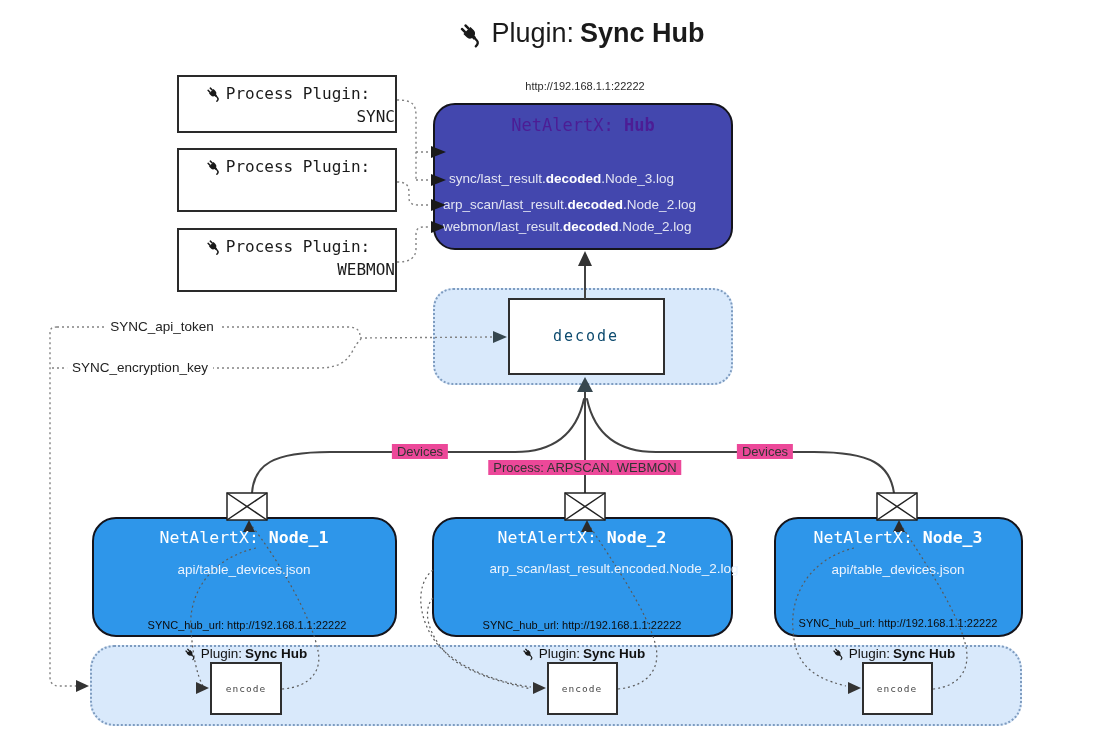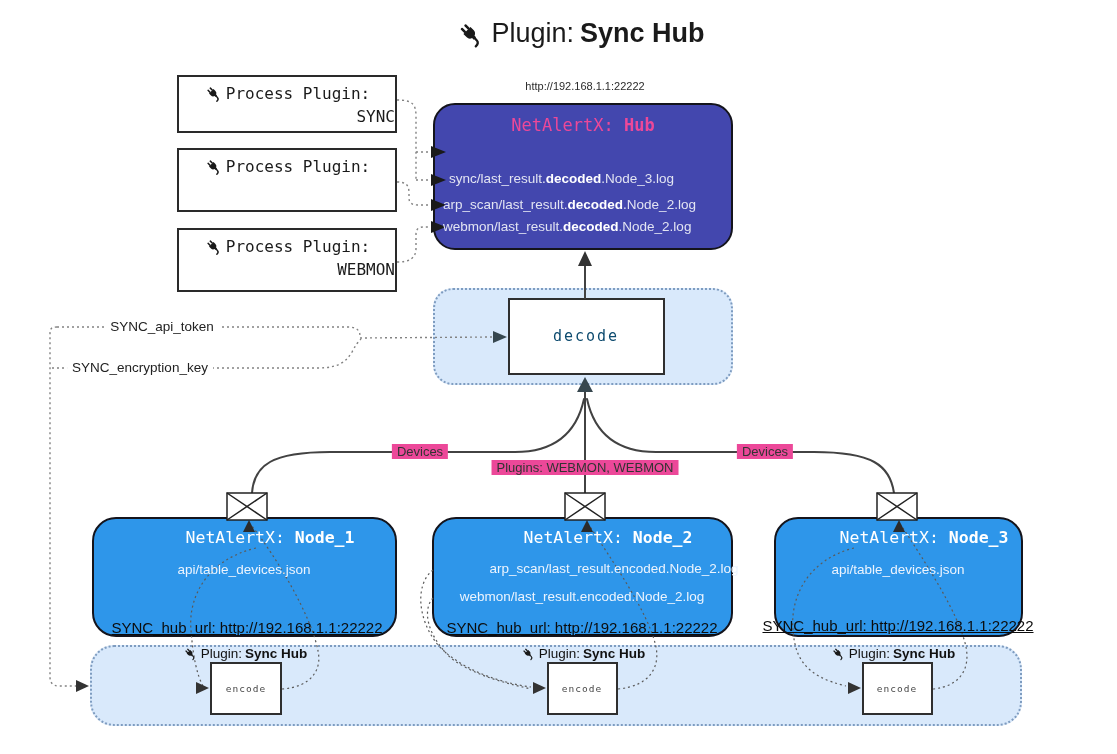--- a/index.html
+++ b/index.html
@@ -10,27 +10,27 @@
   .pbox{background:#fff;border:2px solid #2a2a2a;z-index:1;}
   .panel{background:#d9e9fb;border:2px dotted #7e9cc0;z-index:0;}
   .hubbox{background:#4347ae;border:2px solid #14141c;border-radius:22px;z-index:1;}
   .nodebox{background:#2e96ea;border:2px solid #14141c;border-radius:24px;z-index:1;}
   .iobox{background:#fff;border:2px solid #2f2f2f;z-index:1;}
   .txt{position:absolute;z-index:3;}
   .wires{position:absolute;left:0;top:0;z-index:2;pointer-events:none;}
   .title{font-size:27px;color:#1a1a1a;display:flex;align-items:center;gap:6px;}
   .title b{font-weight:700;}
   .small-url{font-size:11px;color:#2b2b2b;}
-  .hub-title{font-family:"DejaVu Sans Mono",monospace;font-size:17px;color:#ec4899;}
+  .hub-title{font-family:"DejaVu Sans Mono",monospace;font-size:17px;color:#4c1d95;}
   .hub-title b{font-weight:700;}
   .hub-file{font-size:13.5px;color:#e2e4f2;}
   .hub-file b{color:#ffffff;font-weight:700;}
-  .node-title{font-family:"DejaVu Sans Mono",monospace;font-size:16.5px;color:#fff;margin-left:26px;}
+  .node-title{font-family:"DejaVu Sans Mono",monospace;font-size:16.5px;color:#fff;}
   .node-file{font-size:13.5px;color:#ecf4fe;}
-  .node-url{font-size:15px;color:#0c0c0c;text-decoration:underline;}
+  .node-url{font-size:11px;color:#0c0c0c;}
   .pbox-l1{display:flex;align-items:center;justify-content:center;gap:3px;
            font-family:"DejaVu Sans Mono",monospace;font-size:16px;margin-top:7px;}
   .pbox-l2{text-align:right;font-family:"DejaVu Sans Mono",monospace;font-size:16px;margin-top:4px;}
   .decode-lbl{font-family:"DejaVu Sans Mono",monospace;font-size:15px;letter-spacing:2px;color:#0c4a6e;}
   .encode-lbl{font-family:"DejaVu Sans Mono",monospace;font-size:9.5px;letter-spacing:1px;color:#4a4a4a;}
   .wlabel{background:#ec4899;padding:0 5px;font-size:13px;color:#333;}
   .setting-lbl{background:#ffffff;padding:0 5px;font-size:13.5px;color:#222;}
   .band-lbl{display:flex;align-items:center;gap:3px;font-size:13.5px;color:#111;}
   .band-lbl b{font-weight:700;}
   .plug{display:inline-block;}
@@ -185,36 +185,35 @@
   <div class="txt hub-file" style="left:449px;top:171px;white-space:nowrap;"><span>sync/last_result.</span><b>decoded</b><span>.Node_3.log</span></div>
   <div class="txt hub-file" style="left:443px;top:197px;white-space:nowrap;"><span>arp_scan/last_result.</span><b>decoded</b><span>.Node_2.log</span></div>
   <div class="txt hub-file" style="left:443px;top:219px;white-space:nowrap;"><span>webmon/last_result.</span><b>decoded</b><span>.Node_2.log</span></div>
 
   <div class="txt decode-lbl cx" style="left:586px;top:327px;">decode</div>
 
   <div class="txt setting-lbl cx" style="left:162px;top:319px;">SYNC_api_token</div>
   <div class="txt setting-lbl cx" style="left:140px;top:360px;">SYNC_encryption_key</div>
 
   <div class="txt wlabel cx" style="left:420px;top:444px;">Devices</div>
-  <div class="txt wlabel cx" style="left:585px;top:460px;">Plugins: WEBMON, WEBMON</div>
+  <div class="txt wlabel cx" style="left:585px;top:460px;">Process: ARPSCAN, WEBMON</div>
   <div class="txt wlabel cx" style="left:765px;top:444px;">Devices</div>
 
   <div class="txt node-title cx" style="left:244px;top:528px;">
     <span>NetAlertX:</span>
     <b>Node_1</b>
   </div>
   <div class="txt node-file cx" style="left:244px;top:562px;">api/table_devices.json</div>
   <div class="txt node-url cx" style="left:247px;top:619px;">SYNC_hub_url: http://192.168.1.1:22222</div>
 
   <div class="txt node-title cx" style="left:582px;top:528px;">
     <span>NetAlertX:</span>
     <b>Node_2</b>
   </div>
   <div class="txt node-file cx" style="left:614px;top:561px;">arp_scan/last_result.encoded.Node_2.log</div>
-  <div class="txt node-file cx" style="left:582px;top:589px;">webmon/last_result.encoded.Node_2.log</div>
   <div class="txt node-url cx" style="left:582px;top:619px;">SYNC_hub_url: http://192.168.1.1:22222</div>
 
   <div class="txt node-title cx" style="left:898px;top:528px;">
     <span>NetAlertX:</span>
     <b>Node_3</b>
   </div>
   <div class="txt node-file cx" style="left:898px;top:562px;">api/table_devices.json</div>
   <div class="txt node-url cx" style="left:898px;top:617px;">SYNC_hub_url: http://192.168.1.1:22222</div>
 
   <div class="txt band-lbl cx" style="left:245px;top:646px;">

